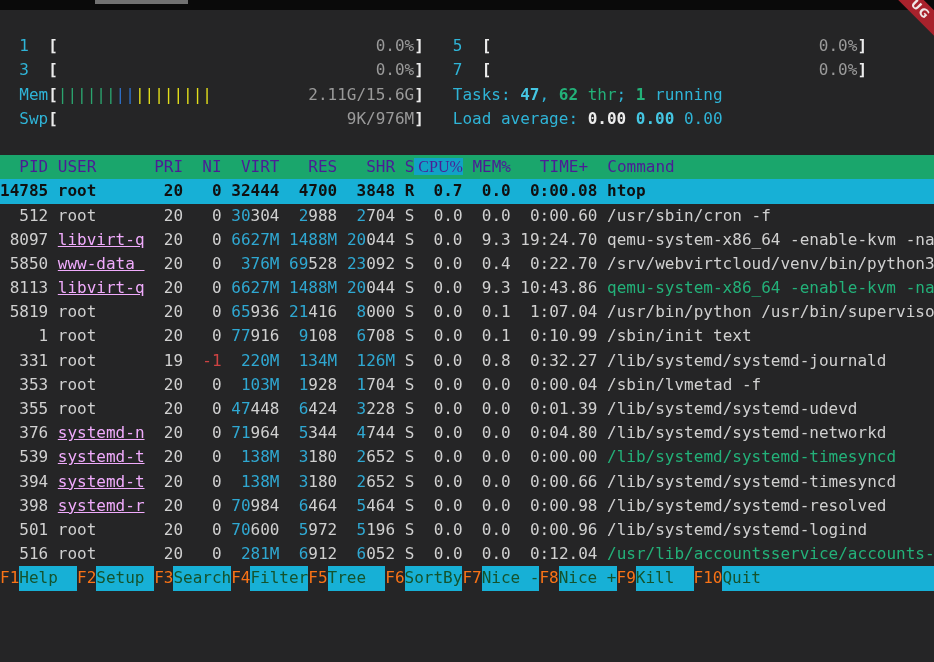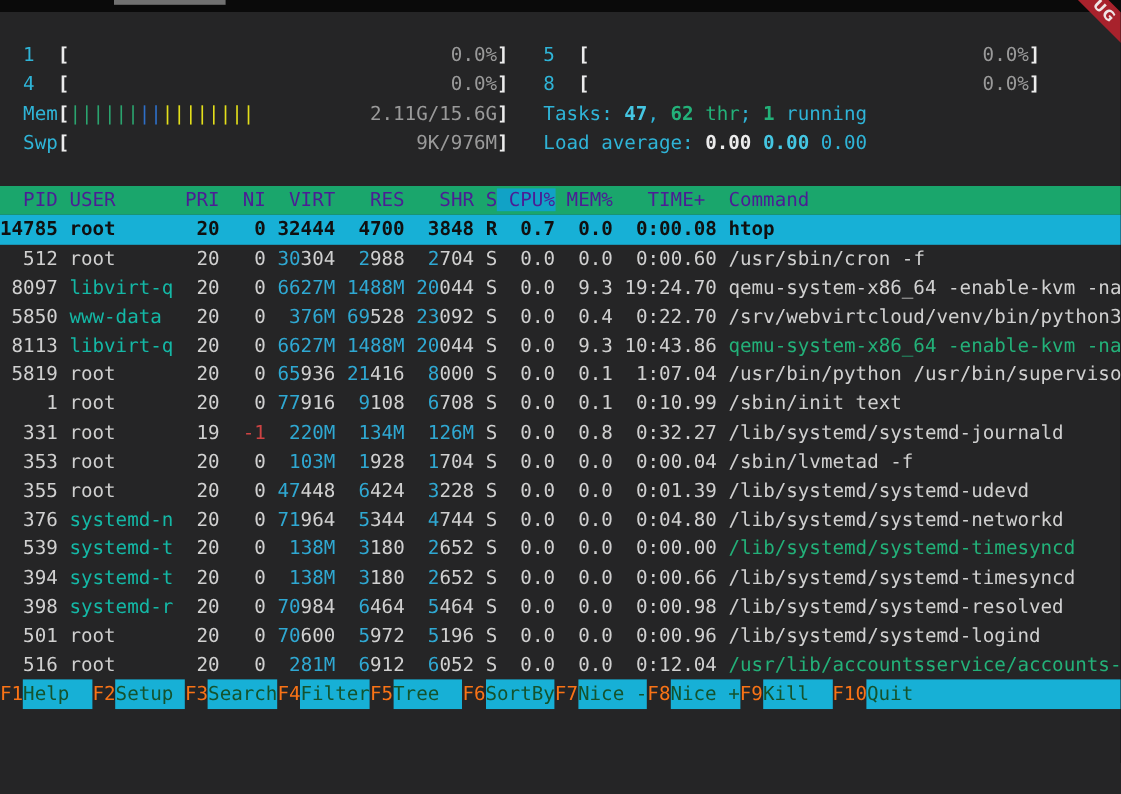--- a/index.html
+++ b/index.html
@@ -15,30 +15,30 @@
   }
   .line{height:24.2px;line-height:24.2px;white-space:pre;overflow:hidden;}
   .line span{white-space:pre;}
   .b{font-weight:bold;}
   .c-fg{color:#d0d0d0;}
   .c-cyan{color:var(--cyan);}
   .c-cyan2{color:var(--cyan2);}
   .c-green{color:var(--green);}
   .c-white{color:#ececec;}
   .c-gray{color:#9a9a9a;}
-  .c-dim{color:#14b8a6;}
+  .c-dim{color:#f0abfc;text-decoration:underline;}
   .c-red{color:var(--red);}
   .c-num{color:var(--num);}
   .c-br{color:#ececec;font-weight:bold;}
   .bar-g{color:var(--barGreen);}
   .bar-b{color:var(--barBlue);}
   .bar-y{color:var(--barYellow);}
   .hdr{background:var(--headerGreen);color:#101010;}
   .hdr span{color:#4c1d95;}
-  .hdr .sort{background:var(--sortCyan);}
+  .hdr .sort{background:var(--sortCyan);font-family:Liberation Serif, serif;}
   .sel{background:var(--selCyan);}
   .sel span{color:#101010 !important;font-weight:bold;}
   .fn{display:flex;}
   .fnitem{display:flex;}
   .fnkey{color:#f97316;}
   .fnlbl{background:var(--selCyan);color:#14532d;}
   .fill{flex:1;background:var(--selCyan);}
   .corner{position:absolute;top:0;right:0;width:64px;height:64px;overflow:hidden;pointer-events:none;}
   .ribbon{
     position:absolute;top:-6px;right:-40px;width:120px;height:18px;line-height:19px;
@@ -51,21 +51,21 @@
 <body>
 
 <div class="top-strip">
   <div class="window-tab"></div>
 </div>
 
 <div class="term">
   <div id="meters">
       <div class="line"></div>
       <div class="line"><span class="c-cyan">  1  </span><span class="c-br">[</span><span>                                 </span><span class="c-gray">0.0%</span><span class="c-br">]</span><span>   </span><span class="c-cyan">5  </span><span class="c-br">[</span><span>                                  </span><span class="c-gray">0.0%</span><span class="c-br">]</span></div>
-      <div class="line"><span class="c-cyan">  4  </span><span class="c-br">[</span><span>                                 </span><span class="c-gray">0.0%</span><span class="c-br">]</span><span>   </span><span class="c-cyan">8  </span><span class="c-br">[</span><span>                                  </span><span class="c-gray">0.0%</span><span class="c-br">]</span></div>
+      <div class="line"><span class="c-cyan">  3  </span><span class="c-br">[</span><span>                                 </span><span class="c-gray">0.0%</span><span class="c-br">]</span><span>   </span><span class="c-cyan">7  </span><span class="c-br">[</span><span>                                  </span><span class="c-gray">0.0%</span><span class="c-br">]</span></div>
       <div class="line"><span class="c-cyan">  Mem</span><span class="c-br">[</span><span class="bar-g">||||||</span><span class="bar-b">||</span><span class="bar-y">||||||||</span><span>          </span><span class="c-gray">2.11G/15.6G</span><span class="c-br">]</span><span>   </span><span class="c-cyan">Tasks: </span><span class="b c-cyan2">47</span><span class="c-cyan">, </span><span class="b c-green">62</span><span class="c-green"> thr</span><span class="c-cyan">; </span><span class="b c-green">1</span><span class="c-cyan"> running</span></div>
       <div class="line"><span class="c-cyan">  Swp</span><span class="c-br">[</span><span>                              </span><span class="c-gray">9K/976M</span><span class="c-br">]</span><span>   </span><span class="c-cyan">Load average: </span><span class="b c-white">0.00 </span><span class="b c-cyan2">0.00 </span><span class="c-cyan">0.00</span></div>
       <div class="line"></div>
     </div>
   <div id="tableHdr" class="line hdr"><span>  PID</span><span> </span><span>USER     </span><span> </span><span>PRI</span><span> </span><span> NI</span><span> </span><span> VIRT</span><span> </span><span>  RES</span><span> </span><span>  SHR</span><span> </span><span>S</span><span class="sort"> CPU%</span><span> </span><span>MEM%</span><span> </span><span>  TIME+ </span><span> </span><span>Command</span></div>
   <div id="rows">
       <div class="line sel"><span class="c-fg">14785</span><span> </span><span class="c-fg">root     </span><span> </span><span class="c-fg"> 20</span><span> </span><span class="c-fg">  0</span><span> </span><span></span><span class="c-fg">32444</span><span> </span><span> </span><span class="c-fg">4700</span><span> </span><span> </span><span class="c-fg">3848</span><span> </span><span class="c-fg">R</span><span> </span><span class="c-fg"> 0.7</span><span> </span><span class="c-fg"> 0.0</span><span> </span><span class="c-fg"> 0:00.08</span><span> </span><span class="c-fg">htop</span></div>
       <div class="line"><span class="c-fg">  512</span><span> </span><span class="c-fg">root     </span><span> </span><span class="c-fg"> 20</span><span> </span><span class="c-fg">  0</span><span> </span><span></span><span class="c-num">30</span><span class="c-fg">304</span><span> </span><span> </span><span class="c-num">2</span><span class="c-fg">988</span><span> </span><span> </span><span class="c-num">2</span><span class="c-fg">704</span><span> </span><span class="c-fg">S</span><span> </span><span class="c-fg"> 0.0</span><span> </span><span class="c-fg"> 0.0</span><span> </span><span class="c-fg"> 0:00.60</span><span> </span><span class="c-fg">/usr/sbin/cron -f</span></div>
       <div class="line"><span class="c-fg"> 8097</span><span> </span><span class="c-dim">libvirt-q</span><span> </span><span class="c-fg"> 20</span><span> </span><span class="c-fg">  0</span><span> </span><span></span><span class="c-num">6627M</span><span> </span><span></span><span class="c-num">1488M</span><span> </span><span></span><span class="c-num">20</span><span class="c-fg">044</span><span> </span><span class="c-fg">S</span><span> </span><span class="c-fg"> 0.0</span><span> </span><span class="c-fg"> 9.3</span><span> </span><span class="c-fg">19:24.70</span><span> </span><span class="c-fg">qemu-system-x86_64 -enable-kvm -na</span></div>
       <div class="line"><span class="c-fg"> 5850</span><span> </span><span class="c-dim">www-data </span><span> </span><span class="c-fg"> 20</span><span> </span><span class="c-fg">  0</span><span> </span><span> </span><span class="c-num">376M</span><span> </span><span></span><span class="c-num">69</span><span class="c-fg">528</span><span> </span><span></span><span class="c-num">23</span><span class="c-fg">092</span><span> </span><span class="c-fg">S</span><span> </span><span class="c-fg"> 0.0</span><span> </span><span class="c-fg"> 0.4</span><span> </span><span class="c-fg"> 0:22.70</span><span> </span><span class="c-fg">/srv/webvirtcloud/venv/bin/python3</span></div>

